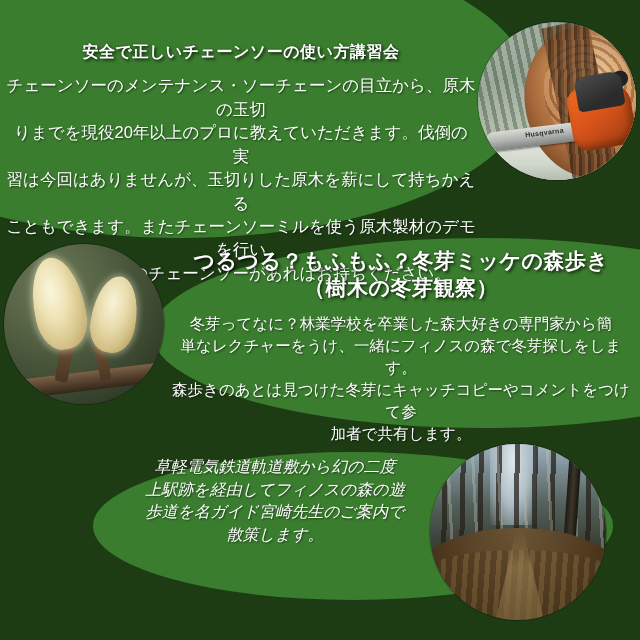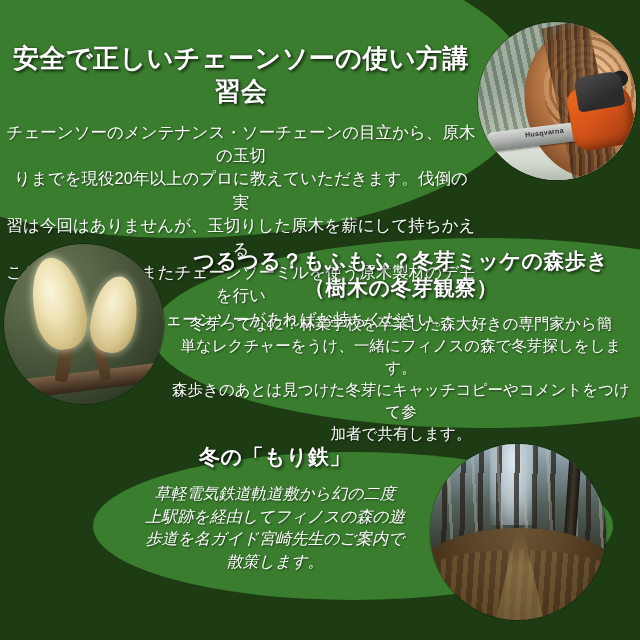--- a/index.html
+++ b/index.html
@@ -38,21 +38,21 @@
   }
   .body-copy {
     line-height: 1.42;
     text-shadow: 1px 1px 2px rgba(0,0,0,.55);
     white-space: pre-line;
     text-align: center;
   }
 
   
   .blk1 { left: 6px; top: 42px; width: 470px; }
-  .blk1 .head { font-size: 26px; }
+  .blk1 .head { font-size: 16px; }
   .blk1 .body-copy { font-size: 16.5px; margin-top: 12px; }
 
   
   .blk2 { left: 168px; top: 248px; width: 466px; }
   .blk2 .head { font-size: 21px; }
   .blk2 .body-copy { font-size: 15.5px; margin-top: 11px; }
 
   
   .blk3 { left: 110px; top: 444px; width: 330px; }
   .blk3 .head { font-size: 21px; }
@@ -284,21 +284,20 @@
   <div class="photo photo-buds">
     <div class="scene bd-bg"></div>
     <div class="layer bd-branch"></div>
     <div class="layer bd-stem-l"></div>
     <div class="layer bd-stem-r"></div>
     <div class="layer bd-bud-l"></div>
     <div class="layer bd-bud-r"></div>
   </div>
 
   <div class="block blk3">
-    <div class="head">冬の「もり鉄」</div>
     <div class="body-copy">草軽電気鉄道軌道敷から幻の二度
 上駅跡を経由してフィノスの森の遊
 歩道を名ガイド宮崎先生のご案内で
 散策します。</div>
   </div>
 
   <div class="photo photo-trail">
     <div class="scene tr-bg"></div>
     <div class="layer tr-sky"></div>
     <div class="layer tr-trunks"></div>

